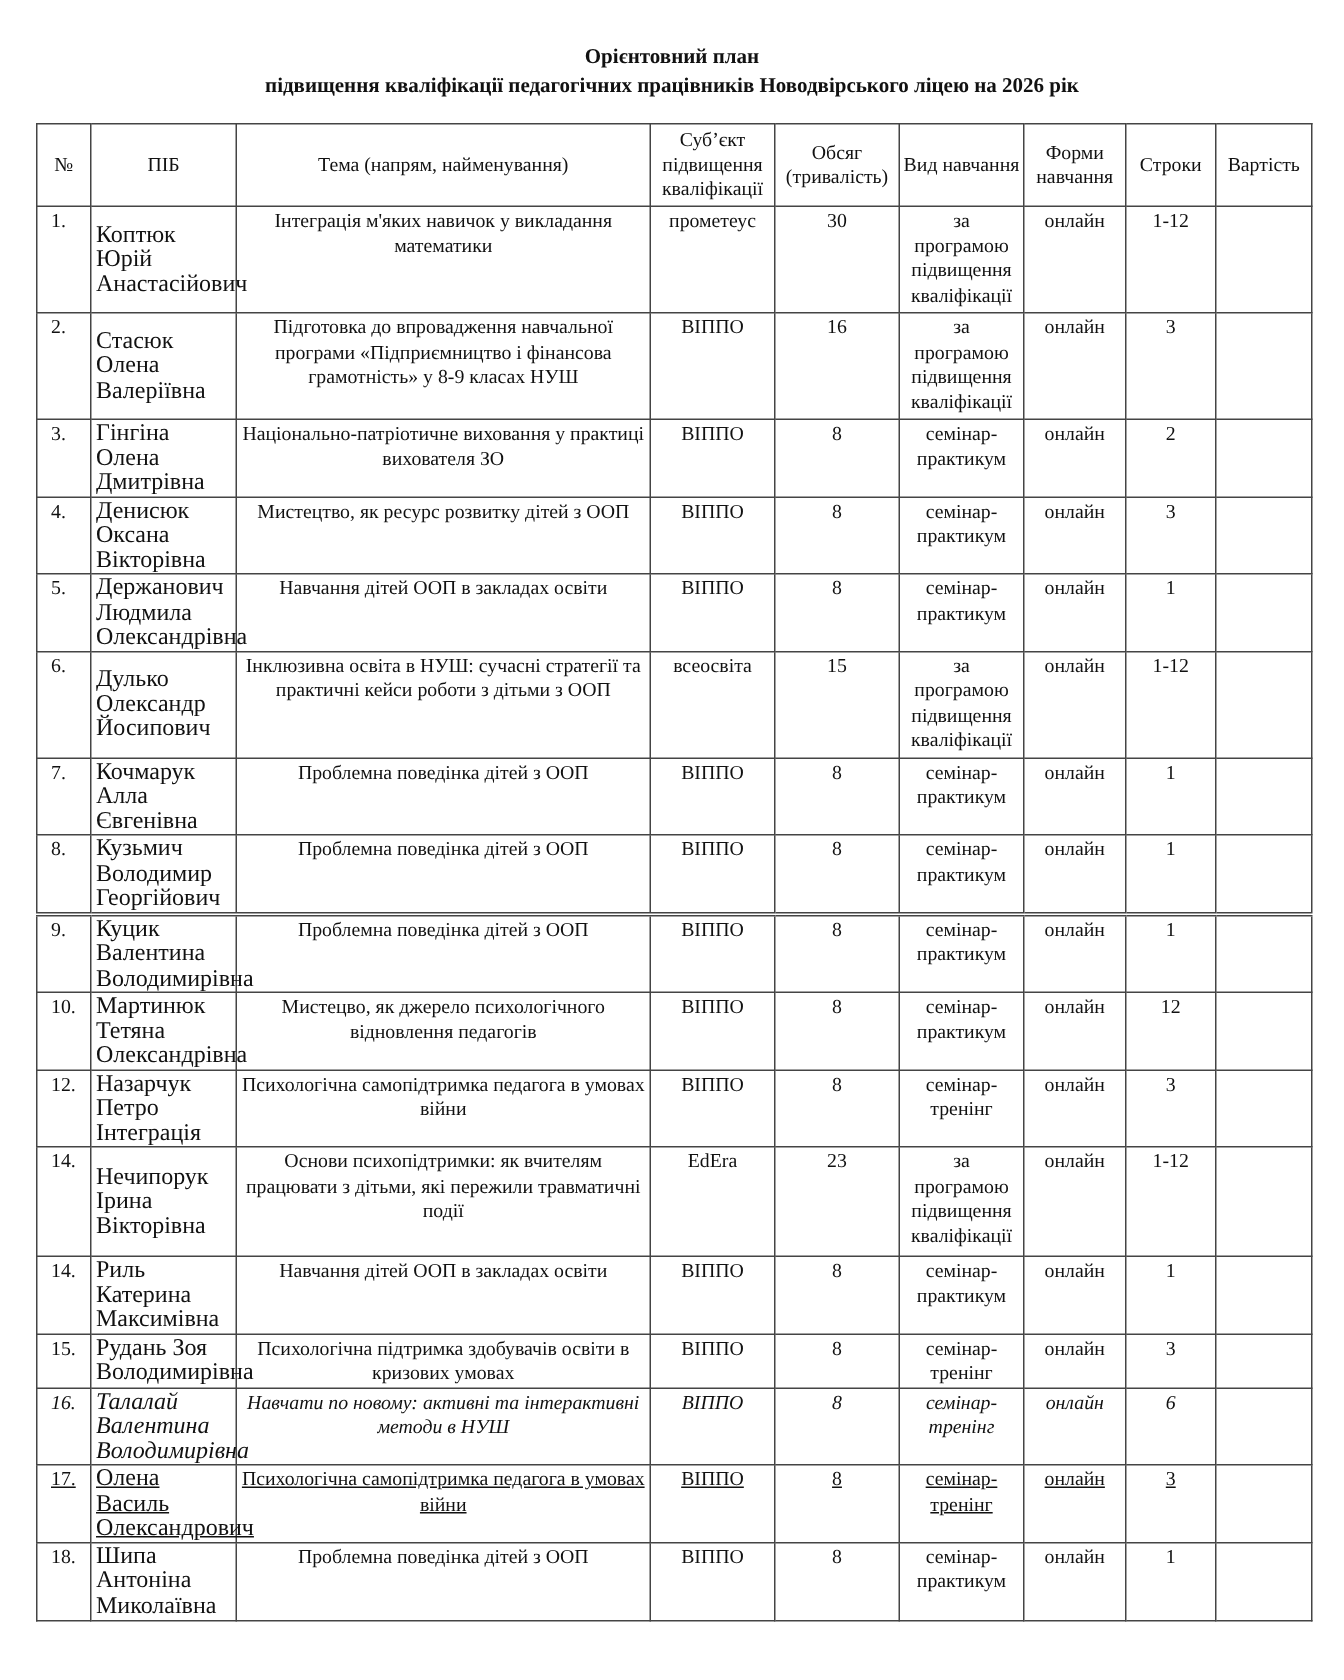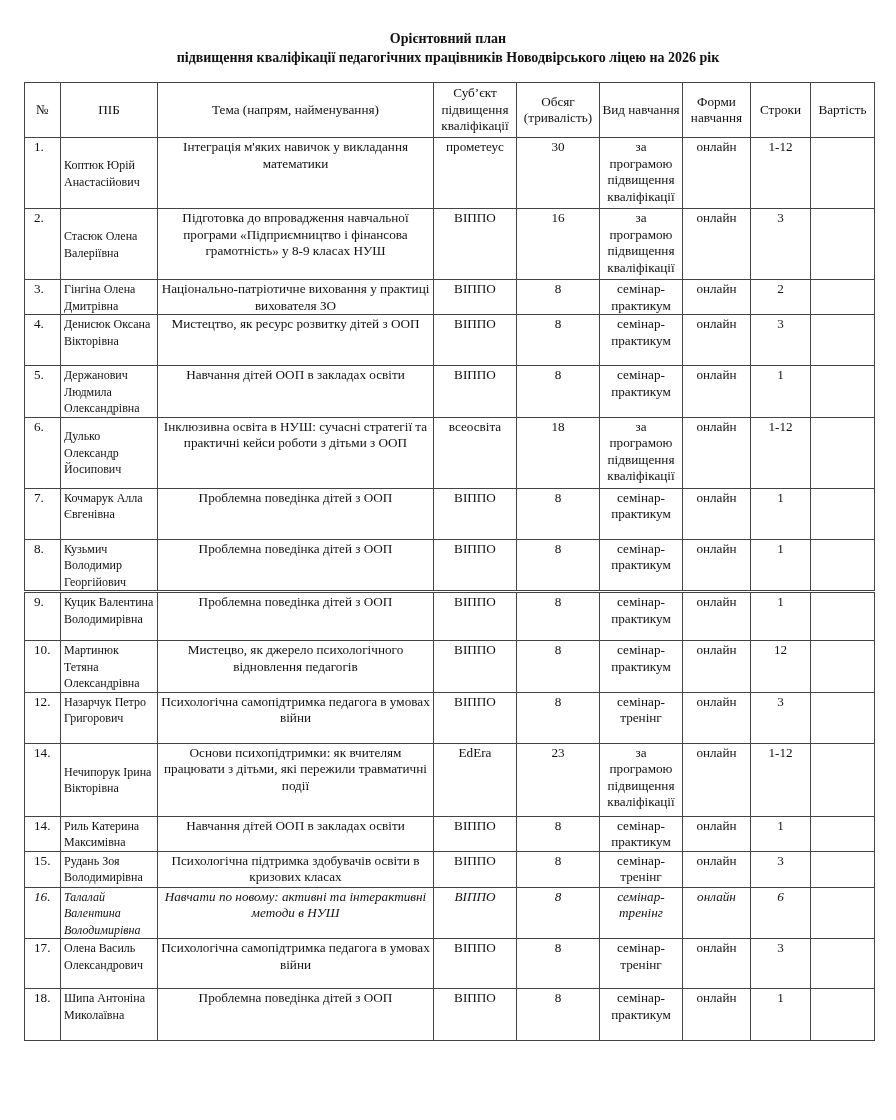--- a/index.html
+++ b/index.html
@@ -9,21 +9,21 @@
            font-weight: bold; font-size: 14px; line-height: 18px; }
   .t1 { top: 30px; }
   .t2 { top: 49px; }
   table.plan { position: absolute; left: 24px; top: 82px; width: 850px;
                border-collapse: collapse; table-layout: fixed; font-size: 13.2px; }
   table.plan th, table.plan td { border: 1.3px solid #444; padding: 1px 3px 0 3px;
                                  vertical-align: top; line-height: 16.5px; }
   table.plan th { font-weight: normal; text-align: center; vertical-align: middle; padding: 2px 2px; }
   table.plan td.c { text-align: center; }
   table.plan td.num { text-align: left; padding-left: 9px; }
-  table.plan td.name { font-size: 12px; line-height: 16.5px; padding-left: 3px; }
+  table.plan td.name { font-size: 16px; line-height: 16.5px; padding-left: 3px; }
   table.plan td.name.mid { vertical-align: middle; }
   tr.dbl td { border-top: 3px double #444; }
   .hdr-row { height: 55px; }
 </style>
 </head>
 <body>
 
 <div class="title t1">Орієнтовний план</div>
 <div class="title t2">підвищення кваліфікації педагогічних працівників Новодвірського ліцею на 2026 рік</div>
 
@@ -106,21 +106,21 @@
         <td class="c">семінар-практикум</td>
         <td class="c">онлайн</td>
         <td class="c">1</td>
         <td class="c"></td>
       </tr>
       <tr style="height: 71px;">
         <td class="num">6.</td>
         <td class="name mid">Дулько Олександр Йосипович</td>
         <td class="c">Інклюзивна освіта в НУШ: сучасні стратегії та практичні кейси роботи з дітьми з ООП</td>
         <td class="c">всеосвіта</td>
-        <td class="c">18</td>
+        <td class="c">15</td>
         <td class="c">за програмою підвищення кваліфікації</td>
         <td class="c">онлайн</td>
         <td class="c">1-12</td>
         <td class="c"></td>
       </tr>
       <tr style="height: 51px;">
         <td class="num">7.</td>
         <td class="name">Кочмарук Алла Євгенівна</td>
         <td class="c">Проблемна поведінка дітей з ООП</td>
         <td class="c">ВІППО</td>
@@ -158,21 +158,21 @@
         <td class="c">Мистецво, як джерело психологічного відновлення педагогів</td>
         <td class="c">ВІППО</td>
         <td class="c">8</td>
         <td class="c">семінар-практикум</td>
         <td class="c">онлайн</td>
         <td class="c">12</td>
         <td class="c"></td>
       </tr>
       <tr style="height: 51px;">
         <td class="num">12.</td>
-        <td class="name">Назарчук Петро Григорович</td>
+        <td class="name">Назарчук Петро Інтеграція</td>
         <td class="c">Психологічна самопідтримка педагога в умовах війни</td>
         <td class="c">ВІППО</td>
         <td class="c">8</td>
         <td class="c">семінар-тренінг</td>
         <td class="c">онлайн</td>
         <td class="c">3</td>
         <td class="c"></td>
       </tr>
       <tr style="height: 73px;">
         <td class="num">14.</td>
@@ -192,40 +192,40 @@
         <td class="c">ВІППО</td>
         <td class="c">8</td>
         <td class="c">семінар-практикум</td>
         <td class="c">онлайн</td>
         <td class="c">1</td>
         <td class="c"></td>
       </tr>
       <tr style="height: 36px; padding-left: 11px;">
         <td class="num">15.</td>
         <td class="name">Рудань Зоя Володимирівна</td>
-        <td class="c">Психологічна підтримка здобувачів освіти в кризових класах</td>
+        <td class="c">Психологічна підтримка здобувачів освіти в кризових умовах</td>
         <td class="c">ВІППО</td>
         <td class="c">8</td>
         <td class="c">семінар-тренінг</td>
         <td class="c">онлайн</td>
         <td class="c">3</td>
         <td class="c"></td>
       </tr>
       <tr style="height: 51px; font-style: italic;">
         <td class="num">16.</td>
         <td class="name">Талалай Валентина Володимирівна</td>
         <td class="c">Навчати по новому: активні та інтерактивні методи в НУШ</td>
         <td class="c">ВІППО</td>
         <td class="c">8</td>
         <td class="c">семінар-тренінг</td>
         <td class="c">онлайн</td>
         <td class="c">6</td>
         <td class="c"></td>
       </tr>
-      <tr style="height: 50px;">
+      <tr style="height: 50px; text-decoration: underline;">
         <td class="num">17.</td>
         <td class="name">Олена Василь Олександрович</td>
         <td class="c">Психологічна самопідтримка педагога в умовах війни</td>
         <td class="c">ВІППО</td>
         <td class="c">8</td>
         <td class="c">семінар-тренінг</td>
         <td class="c">онлайн</td>
         <td class="c">3</td>
         <td class="c"></td>
       </tr>

